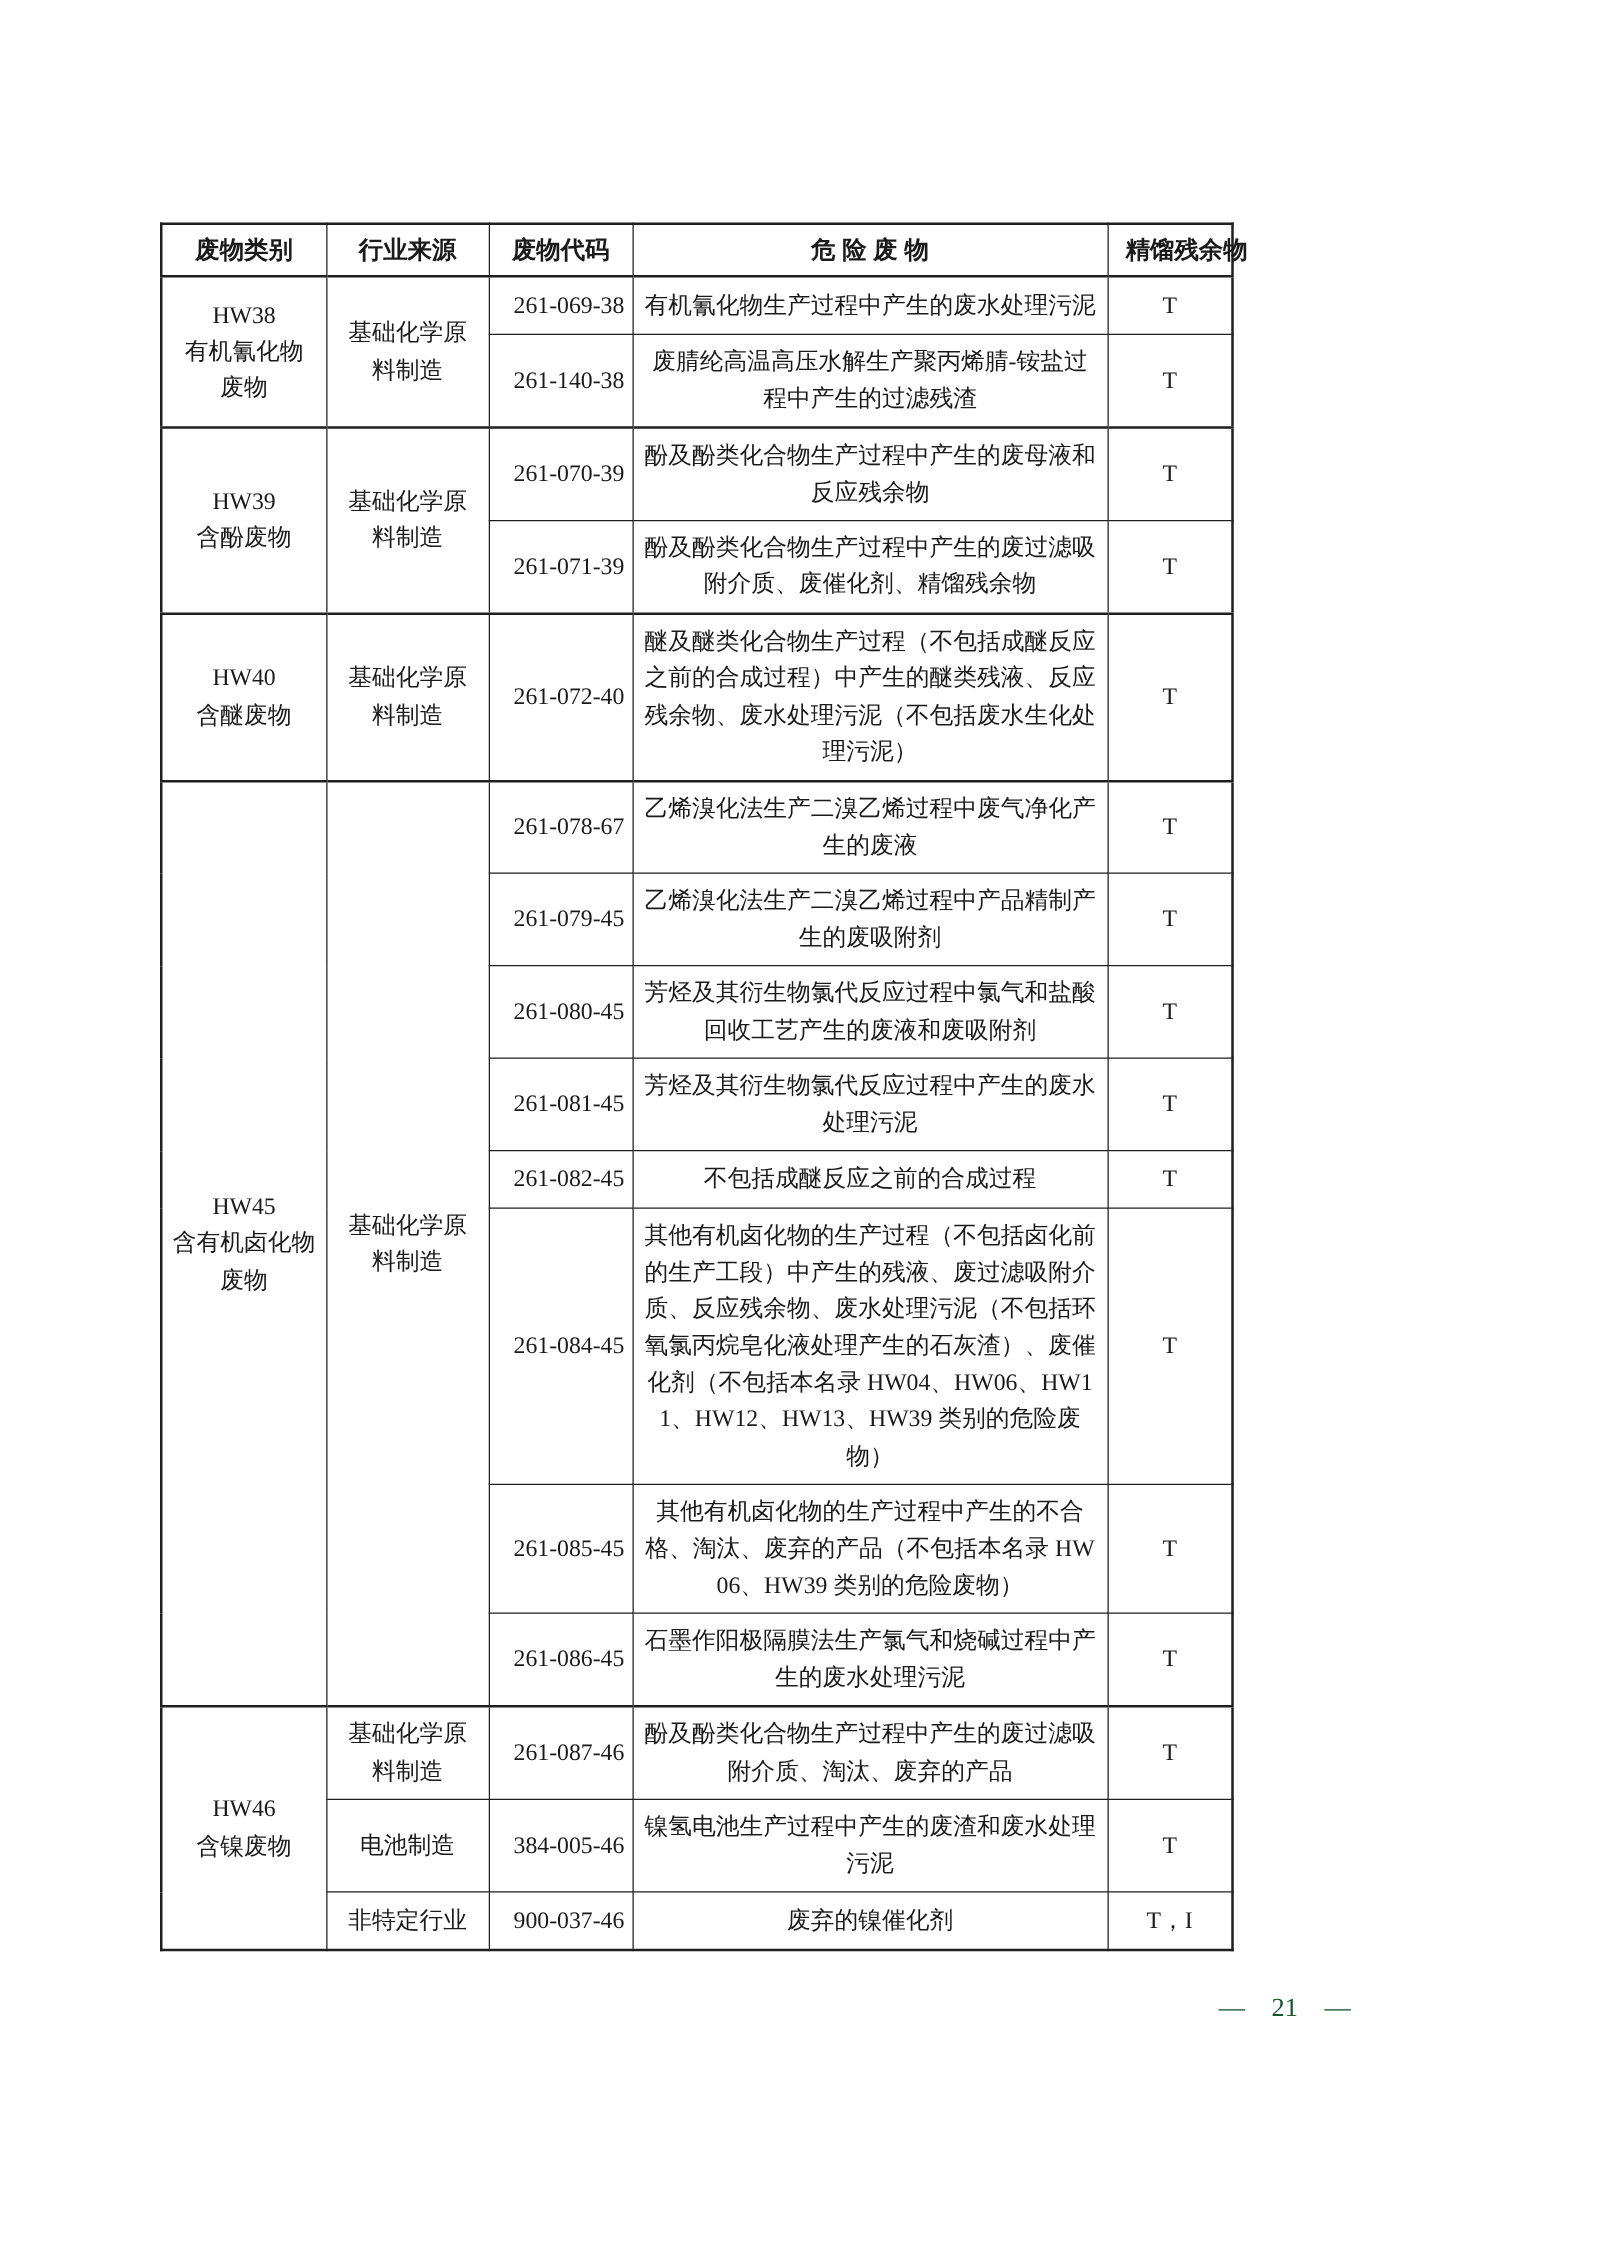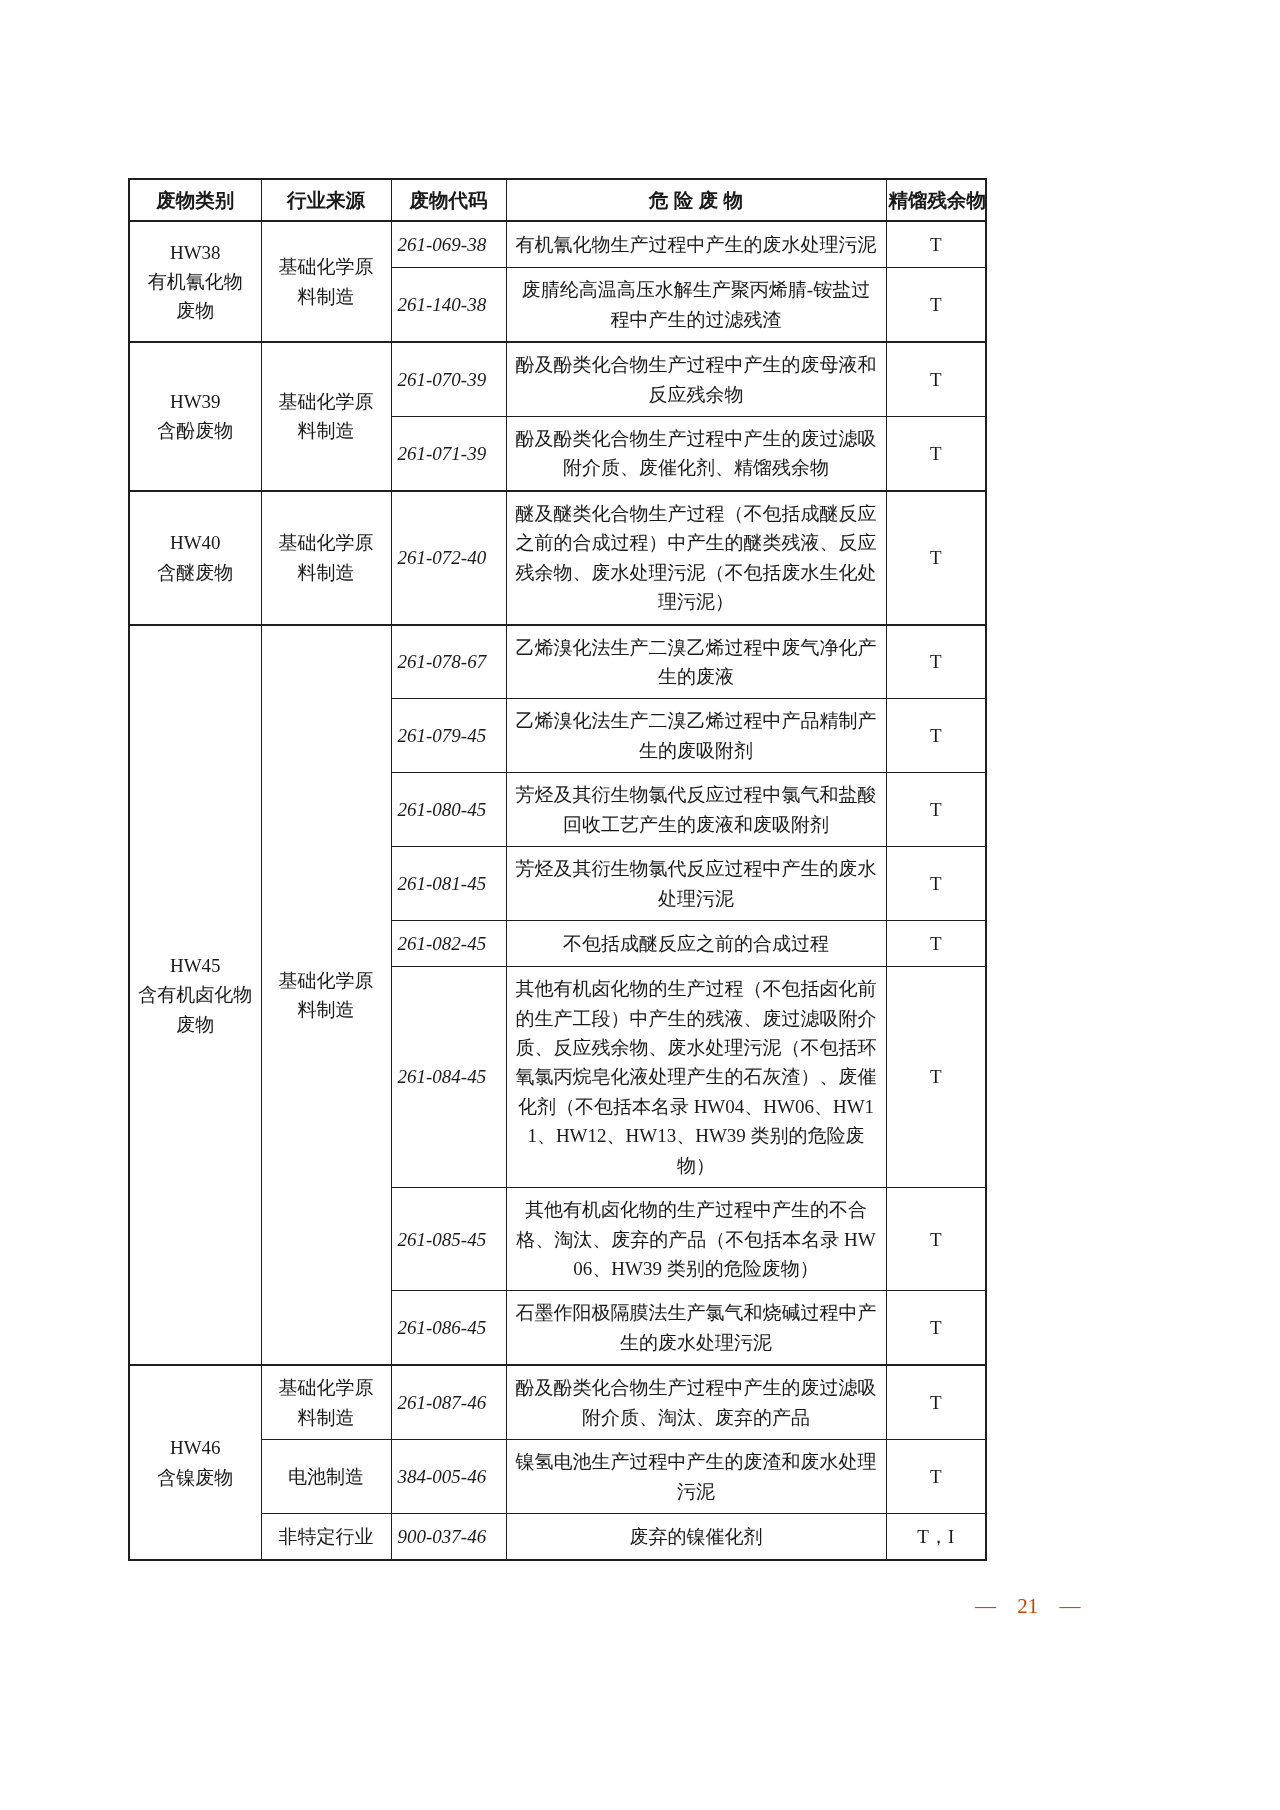--- a/index.html
+++ b/index.html
@@ -32,45 +32,44 @@
     vertical-align: middle;
     padding: 7px 6px;
     word-break: break-all;
   }
   table.waste-table th {
     font-family: "Liberation Sans", "DejaVu Sans", sans-serif;
     font-weight: bold;
     font-size: 19.5px;
     text-align: center;
     height: 30px;
-    padding: 5px 2px;
+    padding: 5px 14px;
     border-bottom: 2.5px solid #1f1f1f;
     word-break: keep-all;
   }
   tr.gs > td { border-top: 2.5px solid #1f1f1f; }
   td.cat, td.ind {
     text-align: center;
     white-space: pre-line;
     word-break: keep-all;
   }
   td.code {
-    text-align: left;
+    text-align: right;
     white-space: nowrap;
     padding: 7px 2px;
-    font-style: italic;
   }
   td.desc { text-align: center; padding: 7px 5px; }
   td.haz  { text-align: center; }
   tr.h46 > td.desc, tr.h46 > td.code { }
   .footer {
     position: absolute;
     top: 1594px;
     left: 975px;
     font-size: 21px;
-    color: #c2410c;
+    color: #14532d;
     word-spacing: 16px;
     white-space: nowrap;
   }
   tr.single > td { height: 31px; }
 </style>
 </head>
 <body>
 
 <div class="page">
 

